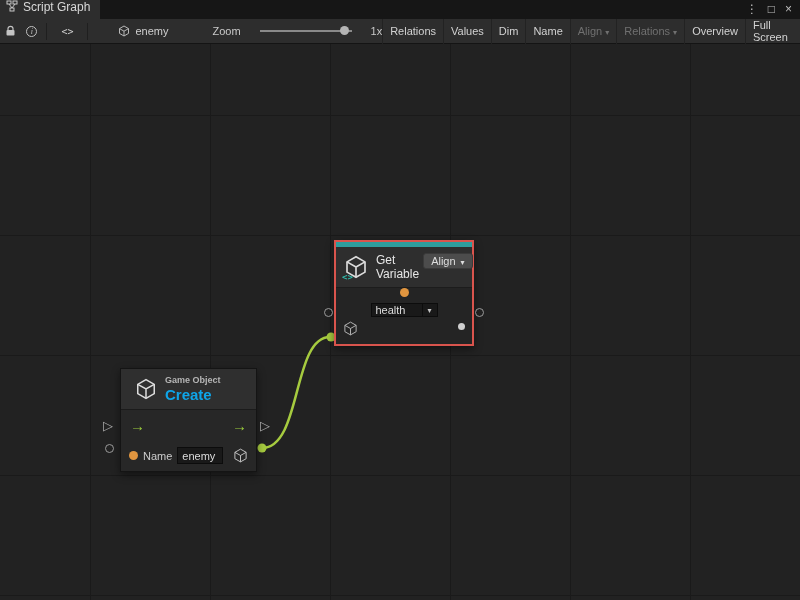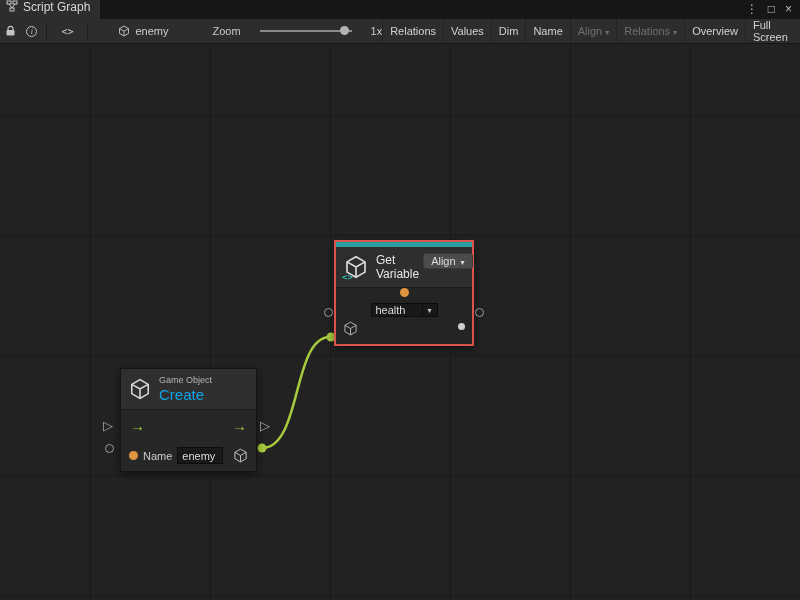--- a/index.html
+++ b/index.html
@@ -79,21 +79,21 @@
                  border:1px solid #0c0c0c; height:18px; }
   .field-group input { width:50px; background:#191919; border:none; outline:none;
                        color:#dddddd; font-size:11px; padding:0 4px;
                        font-family:"Liberation Sans", sans-serif; }
   .field-caret { width:15px; display:flex; align-items:center; justify-content:center;
                  color:#c4c4c4; font-size:8px; border-left:1px solid #0c0c0c; }
   .gv-row2 { display:flex; align-items:center; padding:4px 7px 8px; height:28px; }
 
   
   .create-node { left:120px; top:324px; width:137px; border:1px solid #141414; background:#2f2f2f; }
-  .cr-header { display:flex; align-items:center; gap:8px; padding:0 8px; height:40px; background:#2f2f2f; }
+  .cr-header { display:flex; align-items:center; gap:8px; padding:0 14px; height:40px; background:#2f2f2f;font-weight:bold; }
   .cr-titles { display:flex; flex-direction:column; gap:1px; }
   .cr-category { font-size:9px; color:#b5b5b5; }
   .cr-title { font-size:15px; color:#0ea5e9; }
   .cr-body { background:#272727; border-top:1px solid #1b1b1b; }
   .cr-flow { display:flex; align-items:center; justify-content:space-between;
              padding:0 9px; height:30px; }
   .flow-arrow { color:#9ccd3c; font-weight:bold; font-size:15px; line-height:15px; }
   .cr-name { display:flex; align-items:center; gap:5px; padding:0 8px; height:31px; }
   .cr-name .label { font-size:11px; color:#cccccc; }
   .name-field { width:46px; height:17px; background:#191919; border:1px solid #0c0c0c;

